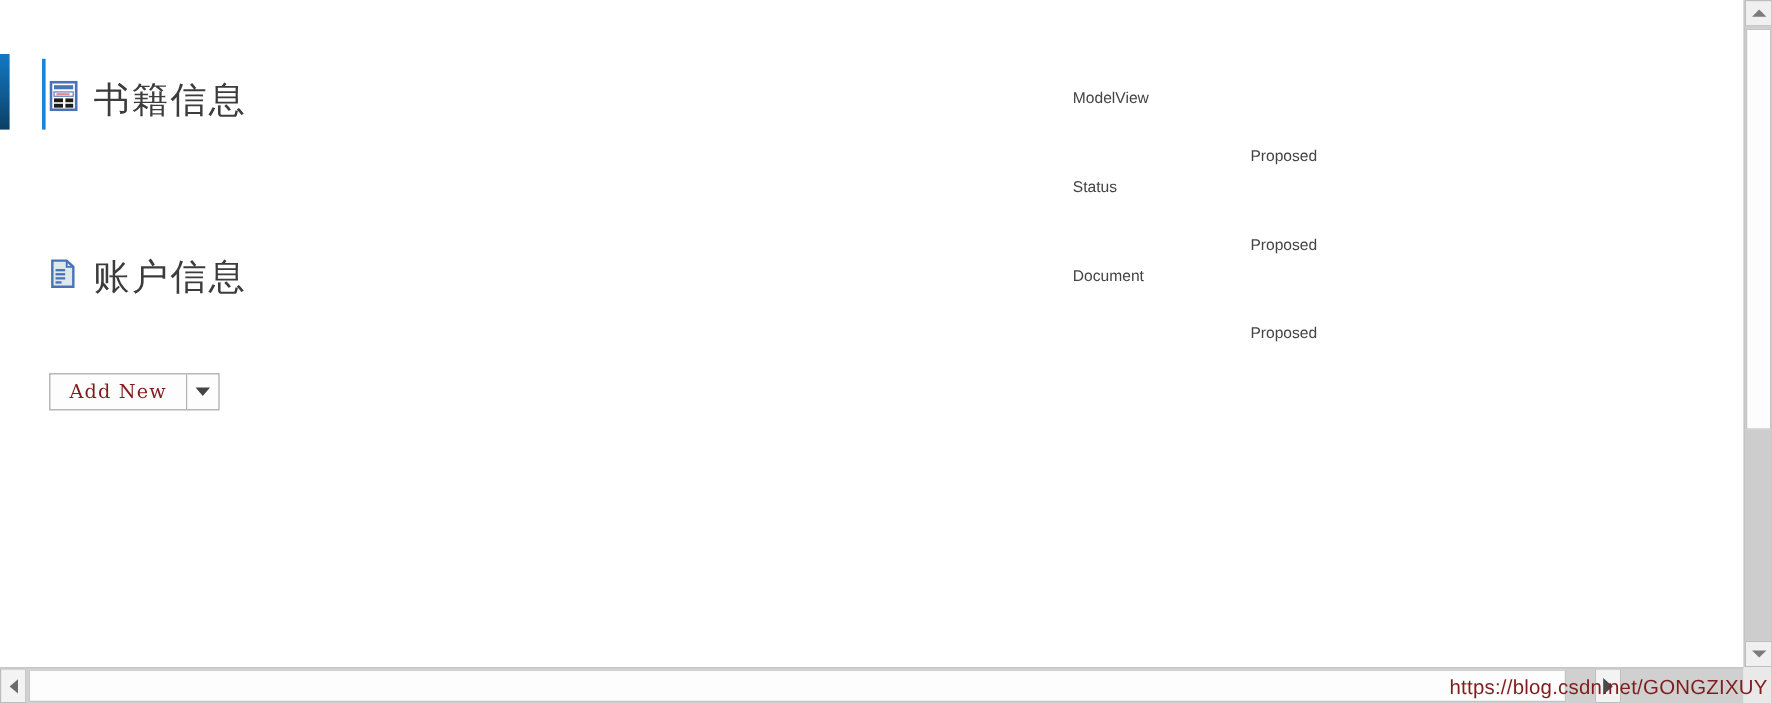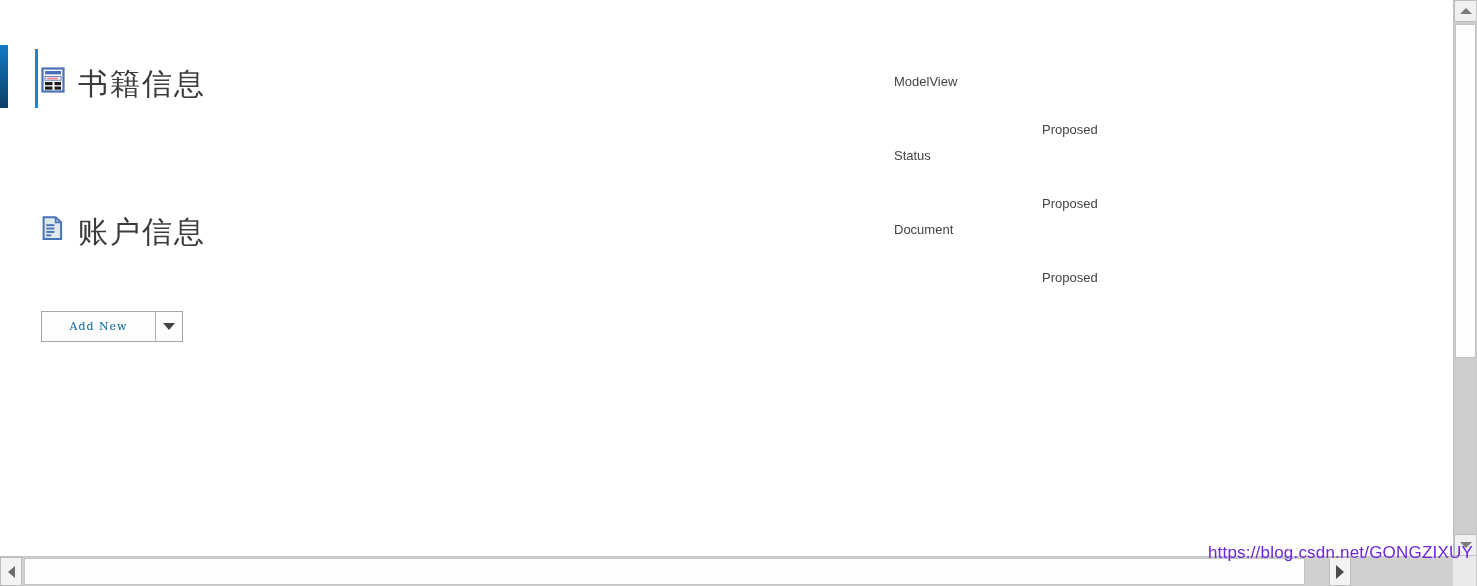--- a/index.html
+++ b/index.html
@@ -153,22 +153,22 @@
     display: flex;
     align-items: stretch;
     cursor: default;
   }
   .addnew-label {
     flex: 1;
     display: flex;
     align-items: center;
     justify-content: center;
     font-family: "DejaVu Serif", "Liberation Serif", serif;
-    font-size: 11px;
-    color: #0369a1;
+    font-size: 16px;
+    color: #7f1d1d;
     letter-spacing: 1px;
   }
   .addnew-split {
     width: 26px;
     border-left: 1px solid #b4b4b4;
     display: flex;
     align-items: center;
     justify-content: center;
   }
   .tri-down {
@@ -281,23 +281,23 @@
     bottom: 0;
     width: 24px;
     height: 30px;
     background: #e9e9e9;
   }
 
   
   .watermark {
     position: absolute;
     right: 4px;
-    bottom: 23px;
+    bottom: 3px;
     font-size: 17px;
-    color: #6d28d9;
+    color: #7f1d1d;
     white-space: nowrap;
     pointer-events: none;
     letter-spacing: 0.2px;
   }
 
   
   .frame-right-edge {
     position: absolute;
     right: 0; top: 0;
     width: 1px; height: 586px;

